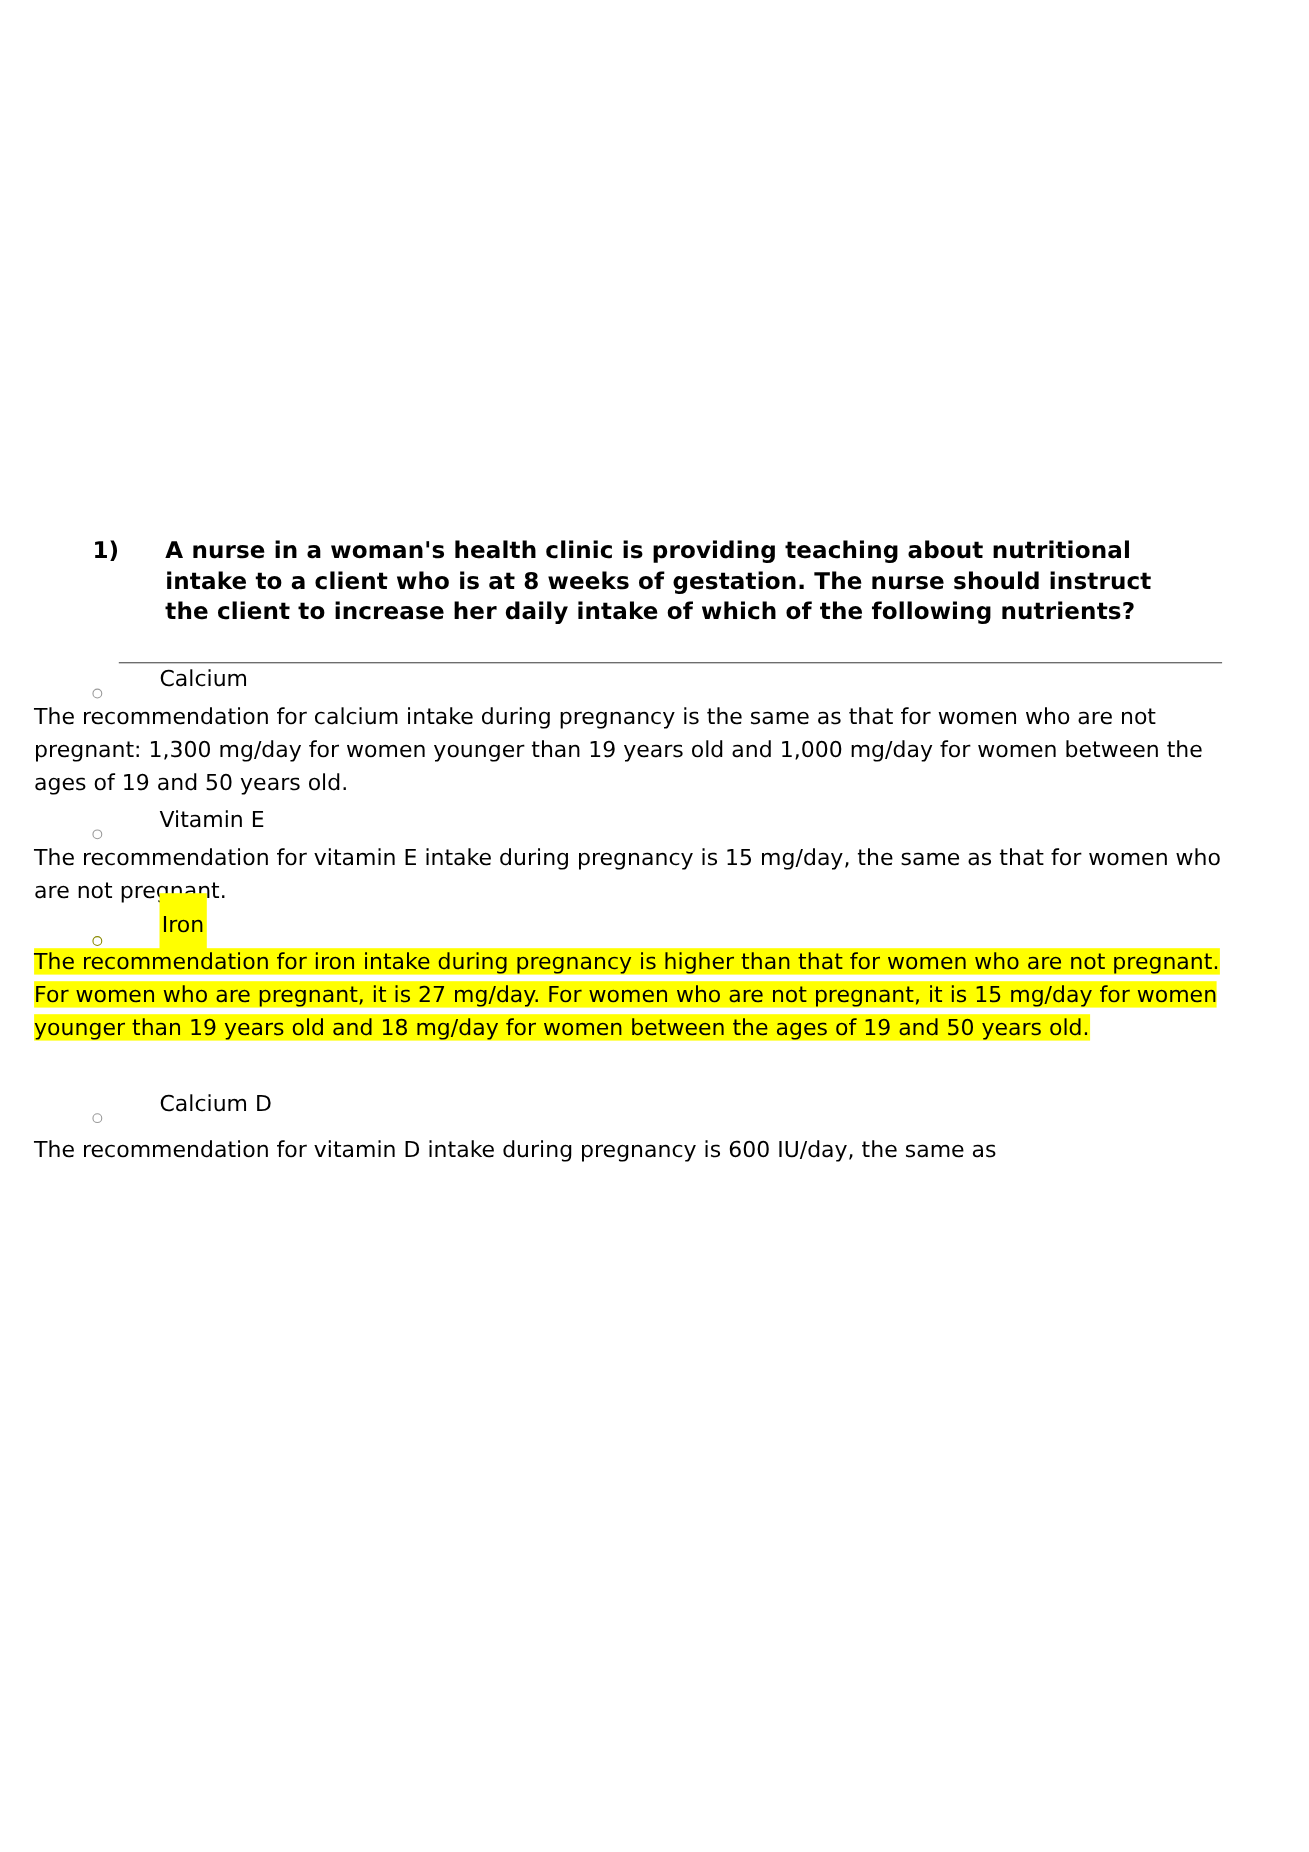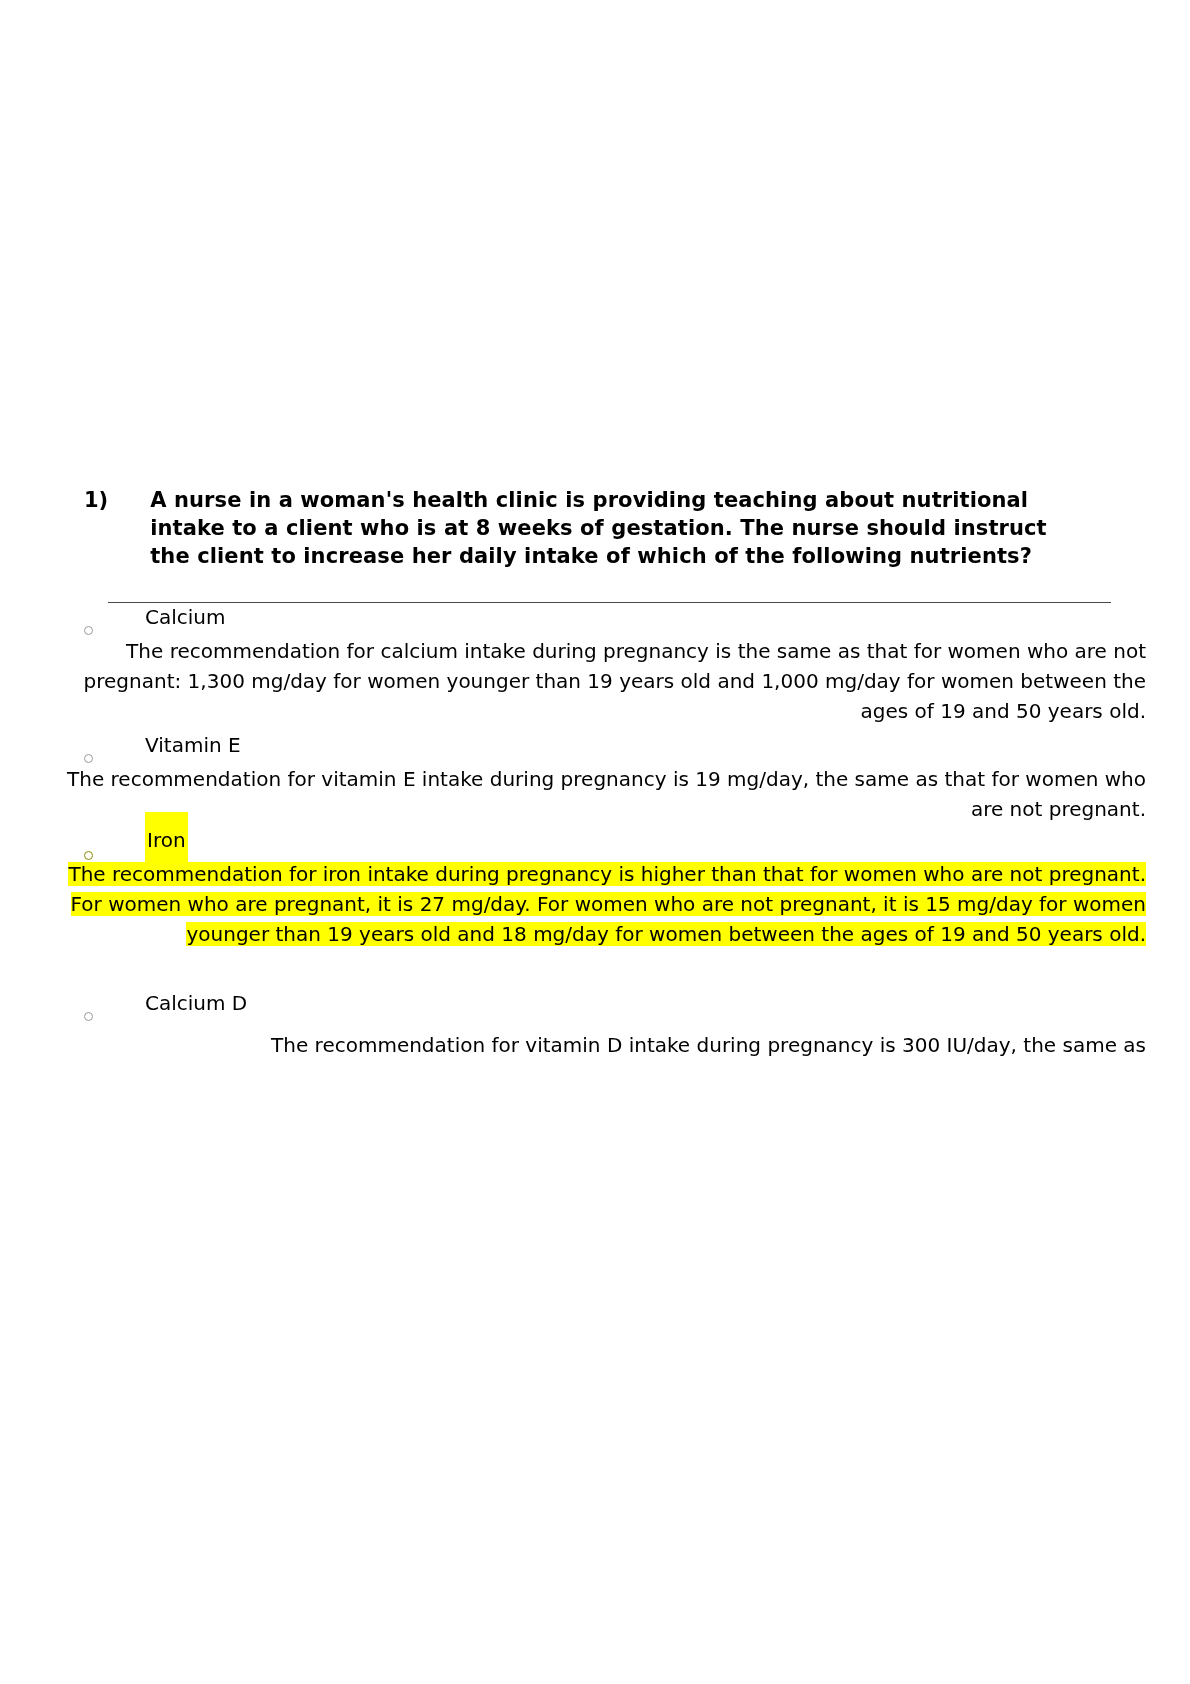--- a/index.html
+++ b/index.html
@@ -85,21 +85,20 @@
     white-space: nowrap;
     margin-left: 34px;
   }
   .option .opt-body {
     position: absolute;
     left: -49px;
     top: 32px;
     width: 1115px;
     font-size: 20px;
     line-height: 30px;
-    text-align: right;
   }
 
   
   #option-calcium   { top: 604px; }
   #option-vitamin-e { top: 732px; }
   #option-iron      { top: 827px; }
   #option-vitamin-d { top: 990px; }
 
   
   .hl-label {
@@ -135,28 +134,28 @@
 
   <div class="option" id="option-calcium">
     <span class="radio"></span>
     <div class="opt-label">Calcium</div>
     <div class="opt-body">The recommendation for calcium intake during pregnancy is the same as that for women who are not pregnant: 1,300 mg/day for women younger than 19 years old and 1,000 mg/day for women between the ages of 19 and 50 years old.</div>
   </div>
 
   <div class="option" id="option-vitamin-e">
     <span class="radio"></span>
     <div class="opt-label">Vitamin E</div>
-    <div class="opt-body">The recommendation for vitamin E intake during pregnancy is 19 mg/day, the same as that for women who are not pregnant.</div>
+    <div class="opt-body">The recommendation for vitamin E intake during pregnancy is 15 mg/day, the same as that for women who are not pregnant.</div>
   </div>
 
   <div class="option" id="option-iron">
     <span class="radio"></span>
     <div class="opt-label"><span class="hl-label">Iron</span></div>
     <div class="opt-body hl-text"><span class="hl">The recommendation for iron intake during pregnancy is higher than that for women who are not pregnant. For women who are pregnant, it is 27 mg/day. For women who are not pregnant, it is 15 mg/day for women younger than 19 years old and 18 mg/day for women between the ages of 19 and 50 years old.</span></div>
   </div>
 
   <div class="option" id="option-vitamin-d">
     <span class="radio"></span>
     <div class="opt-label">Calcium D</div>
-    <div class="opt-body">The recommendation for vitamin D intake during pregnancy is 300 IU/day, the same as</div>
+    <div class="opt-body">The recommendation for vitamin D intake during pregnancy is 600 IU/day, the same as</div>
   </div>
 
 </div>
 
 </body></html>

